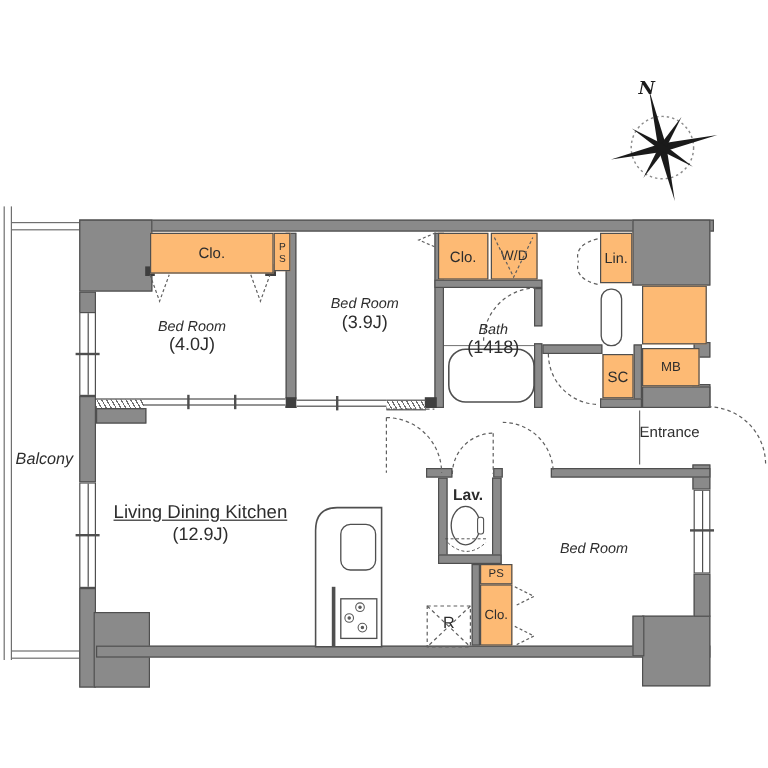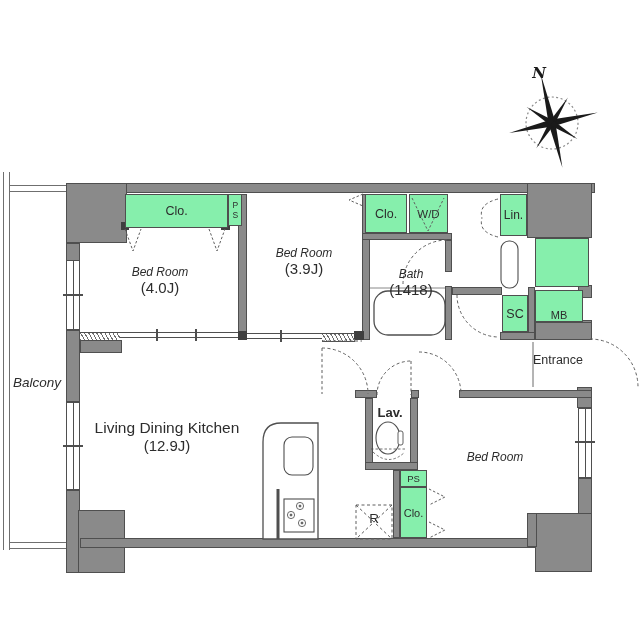--- a/index.html
+++ b/index.html
@@ -1,20 +1,20 @@
 <!DOCTYPE html>
 <html><head>
 <meta charset="utf-8">
 <style>
   html,body{margin:0;padding:0;background:#fff;}
   .plan{position:relative;width:640px;height:640px;background:#ffffff;overflow:hidden;
         font-family:"Liberation Sans",sans-serif;color:#2d2d2d;}
   .w{position:absolute;background:#8a8a8a;border:1px solid #4f4f4f;box-sizing:border-box;z-index:1;}
   .cap{position:absolute;background:#3f3f3f;z-index:2;}
-  .box{position:absolute;background:#86efac;border:1px solid #4f4f4f;box-sizing:border-box;
+  .box{position:absolute;background:#fdba74;border:1px solid #4f4f4f;box-sizing:border-box;
        display:flex;align-items:center;justify-content:center;z-index:2;font-size:12px;}
   .window{position:absolute;background:#fff;border:1px solid #4f4f4f;box-sizing:border-box;z-index:2;}
   .glass-v{position:absolute;left:50%;top:0;bottom:0;width:1px;background:#4f4f4f;}
   .tick{position:absolute;background:#4f4f4f;z-index:3;}
   .dline{position:absolute;height:6px;border-top:1px solid #4f4f4f;border-bottom:1px solid #4f4f4f;
          box-sizing:border-box;background:#fff;z-index:2;}
   .hatch{position:absolute;height:9px;border-top:1px solid #4f4f4f;border-bottom:1px solid #4f4f4f;
          box-sizing:border-box;z-index:2;
          background:repeating-linear-gradient(60deg,#6f6f6f 0 1px,transparent 1px 3.5px);}
   .rail{position:absolute;background:#6f6f6f;z-index:1;}
@@ -103,21 +103,21 @@
   <div class="box" style="left:365px;top:194px;width:42px;height:39px;font-size:12.5px;">
     <span>Clo.</span>
     </div>
   <div class="box" style="left:409px;top:194px;width:39px;height:39px;font-size:11.5px;align-items:center;">
     <span>W/D</span>
     </div>
   <div class="box" style="left:500px;top:194px;width:27px;height:42px;font-size:12px;">
     <span>Lin.</span>
     </div>
   <div class="box" style="left:535px;top:238px;width:54px;height:49px;"></div>
-  <div class="box" style="left:535px;top:290px;width:48px;height:32px;font-size:11px;align-items:flex-end;">
+  <div class="box" style="left:535px;top:290px;width:48px;height:32px;font-size:11px;">
     <span>MB</span>
     </div>
   <div class="box" style="left:502px;top:295px;width:26px;height:37px;font-size:12.5px;">
     <span>SC</span>
     </div>
   <div class="box" style="left:400px;top:470px;width:27px;height:17px;font-size:9.5px;">
     <span>PS</span>
     </div>
   <div class="box" style="left:400px;top:487px;width:27px;height:51px;font-size:11px;">
     <span>Clo.</span>
@@ -213,21 +213,21 @@
     <div class="room-size">(3.9J)</div>
   </div>
 
   <div class="lbl" style="left:371px;top:267px;width:80px;">
     <div class="room-name">Bath</div>
     <div class="room-size">(1418)</div>
   </div>
 
 
   <div class="lbl" style="left:78px;top:419px;width:178px;">
-    <div style="font-size:15.5px;">Living Dining Kitchen</div>
+    <div style="font-size:15.5px;text-decoration:underline;">Living Dining Kitchen</div>
     <div class="room-size">(12.9J)</div>
   </div>
 
   <div class="lbl" style="left:431px;top:450px;width:128px;">
     <div class="room-name">Bed Room</div>
   </div>
 
   <div class="lbl" style="left:367px;top:405px;width:46px;font-size:13px;font-weight:bold;">
     <span>Lav.</span></div>
 

